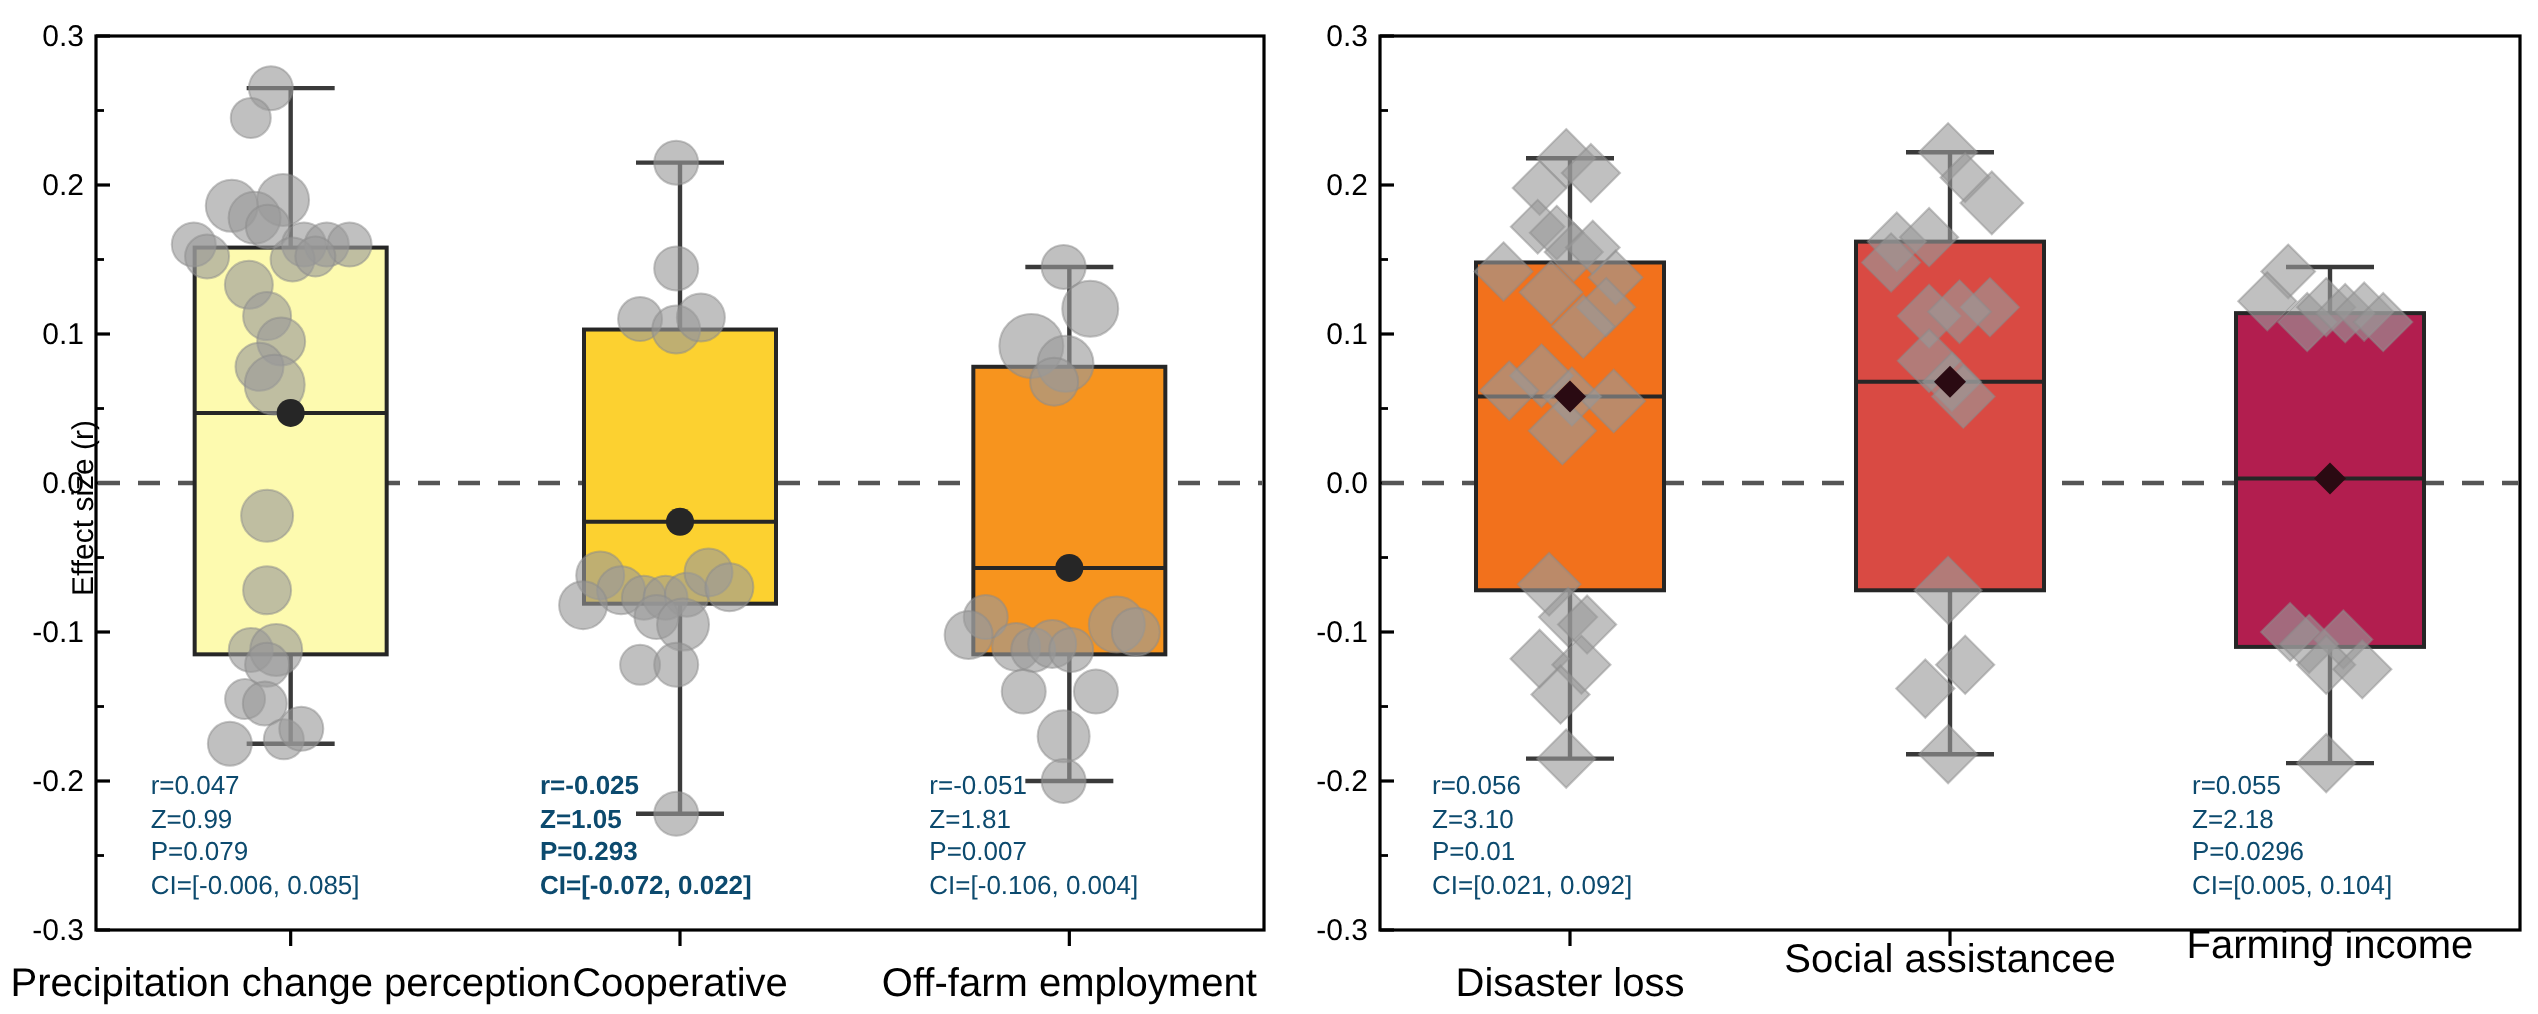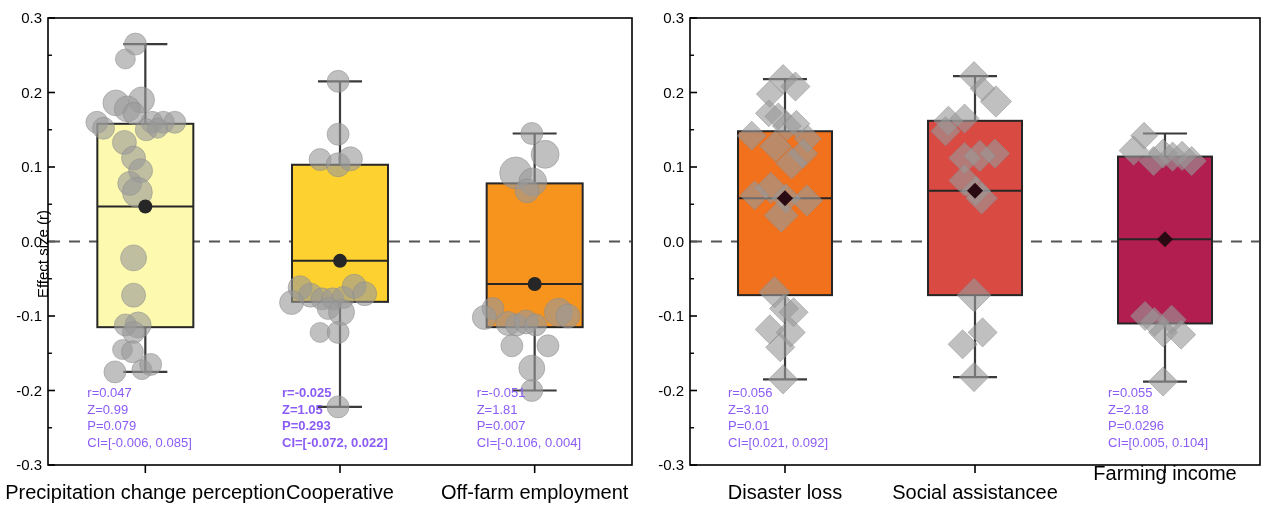--- a/index.html
+++ b/index.html
@@ -41,23 +41,22 @@
     font-size: 20px;
     color: #000;
     text-align: center;
     white-space: nowrap;
     transform: translateX(-50%);
   }
   .stat-block {
     position: absolute;
     font-size: 13px;
     line-height: 16.5px;
-    color: #8b5cf6;
+    color: #0c4a6e;
     white-space: nowrap;
-    margin-left: 12px;
   }
   .stat-block div { white-space: nowrap; }
   svg { display: block; }
   .tick-text {
     font-family: "Liberation Sans", sans-serif;
     font-size: 15px;
     fill: #000;
   }
 </style>
 </head>
@@ -311,21 +310,21 @@
       <div>P=0.007</div>
       <div>CI=[-0.106, 0.004]</div>
     </div>
     <div class="cat-label" style="left: 785px; top: 481px;">Disaster loss</div>
     <div class="stat-block" style="left: 716px; top: 385px;">
       <div>r=0.056</div>
       <div>Z=3.10</div>
       <div>P=0.01</div>
       <div>CI=[0.021, 0.092]</div>
     </div>
-    <div class="cat-label" style="left: 975px; top: 481px;">Social assistancee</div>
+    <div class="cat-label" style="left: 975px; top: 469px;">Social assistancee</div>
     <div class="cat-label" style="left: 1165px; top: 462px;">Farming income</div>
     <div class="stat-block" style="left: 1096px; top: 385px;">
       <div>r=0.055</div>
       <div>Z=2.18</div>
       <div>P=0.0296</div>
       <div>CI=[0.005, 0.104]</div>
     </div>
   </div>
 
 </body></html>

